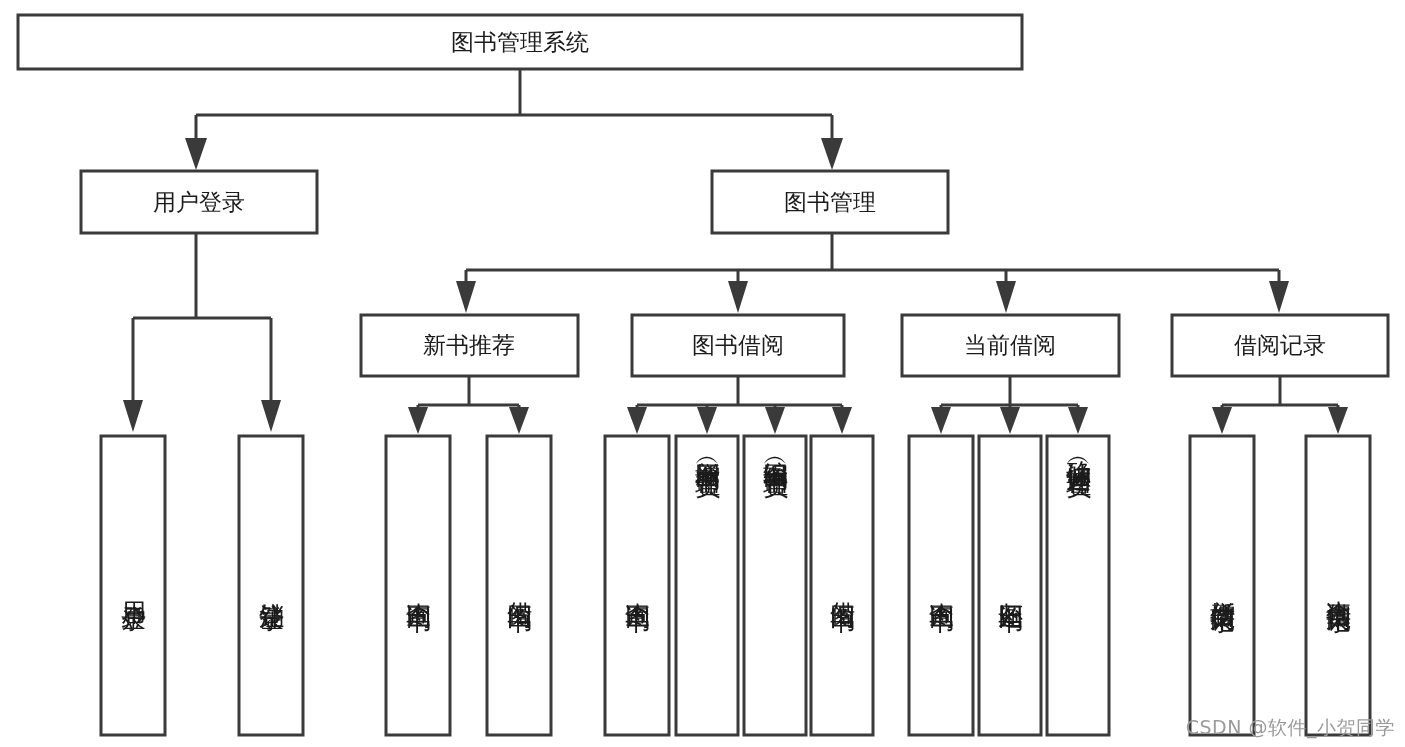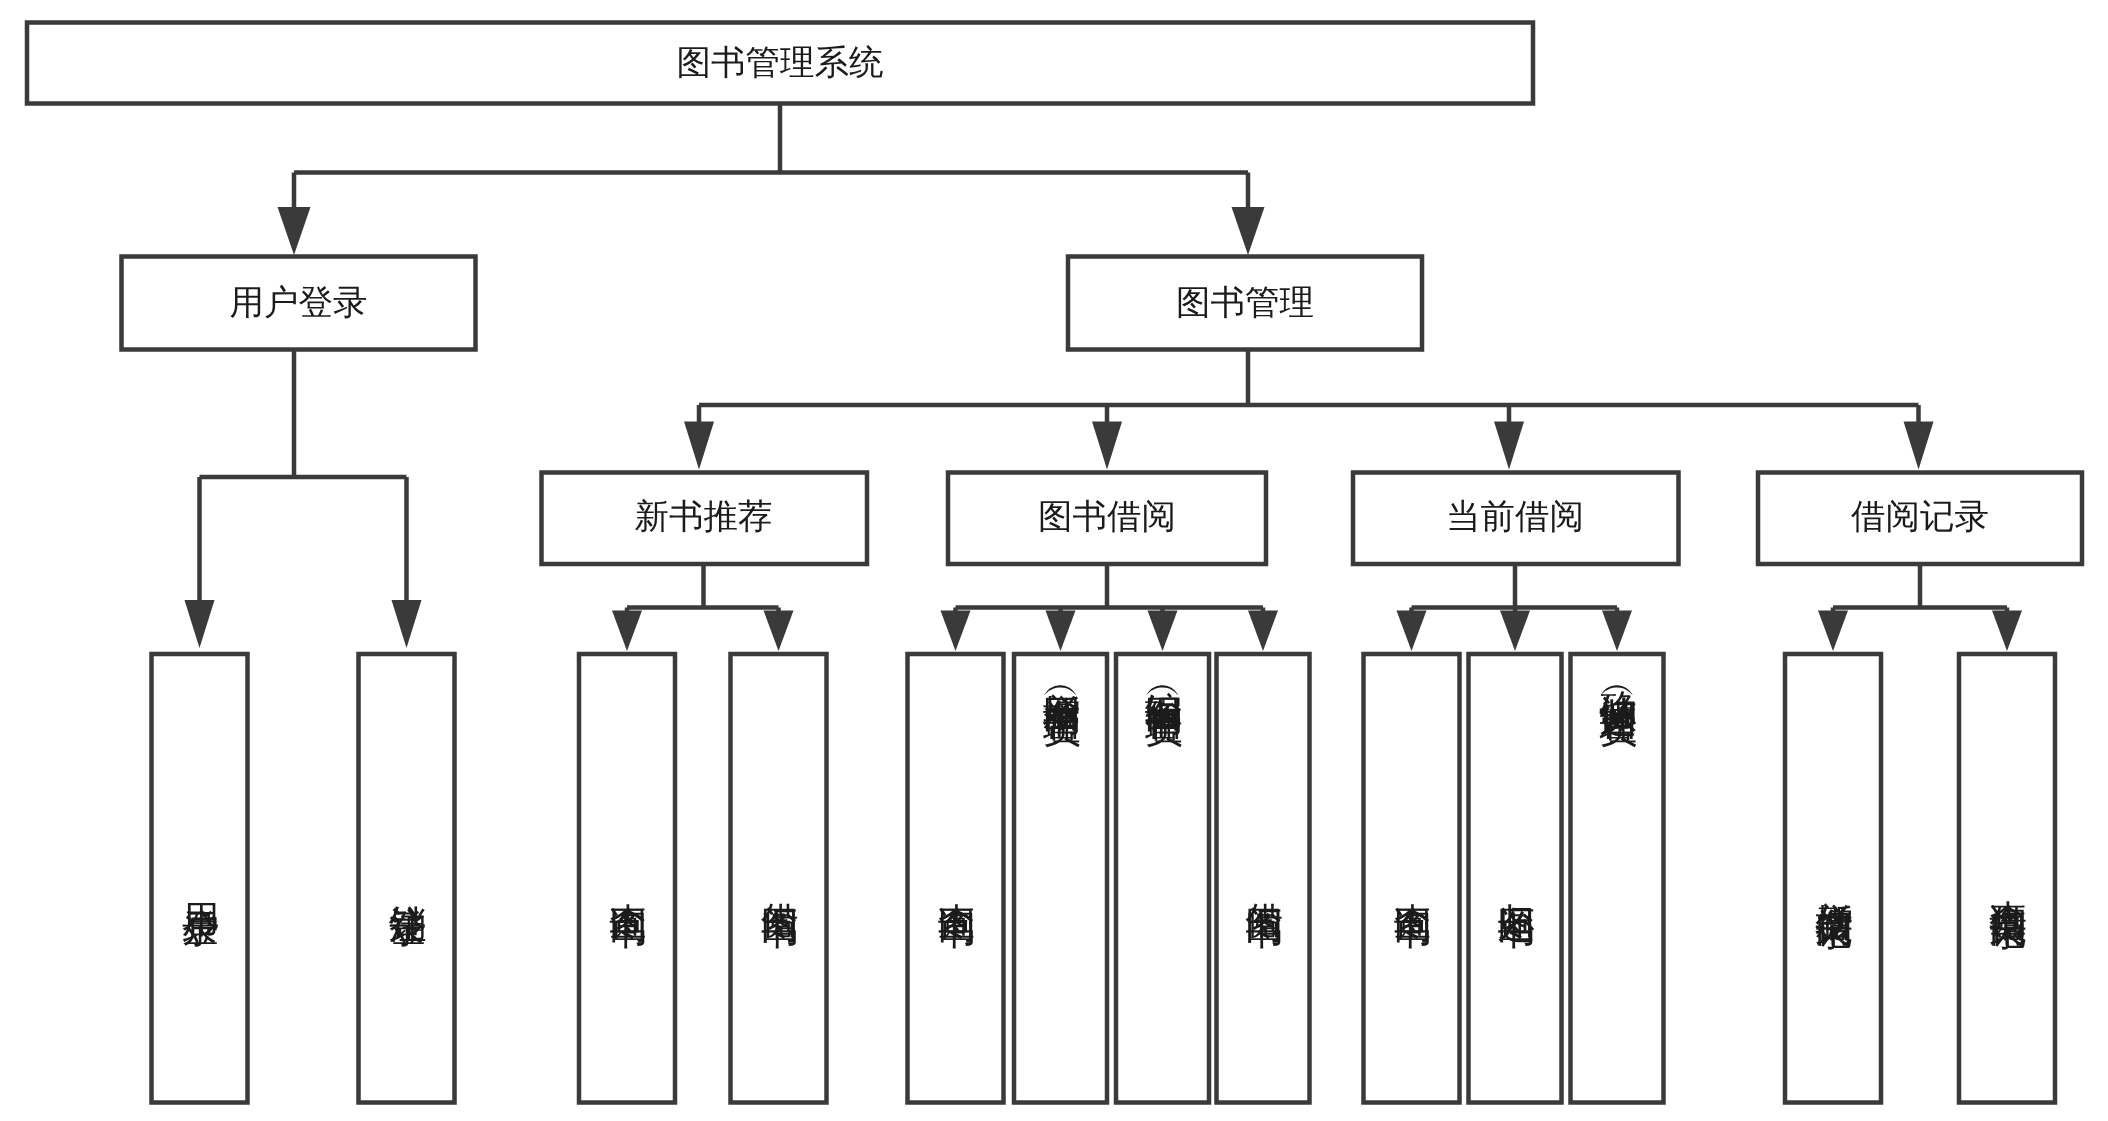--- a/index.html
+++ b/index.html
@@ -237,13 +237,14 @@
     <span class="leaf-label">确认归还（管理员）</span>
   </div>
 
   <div class="leaf-label-wrap" style="left:1190px; top:436px; width:64px; height:299px; align-items:center;">
     <span class="leaf-label">新增借阅记录</span>
   </div>
   <div class="leaf-label-wrap" style="left:1306px; top:436px; width:64px; height:299px; align-items:center;">
     <span class="leaf-label">查询借阅记录</span>
   </div>
 
+  <div id="watermark">CSDN @软件_小贺同学</div>
 </div>
 
 </body></html>

